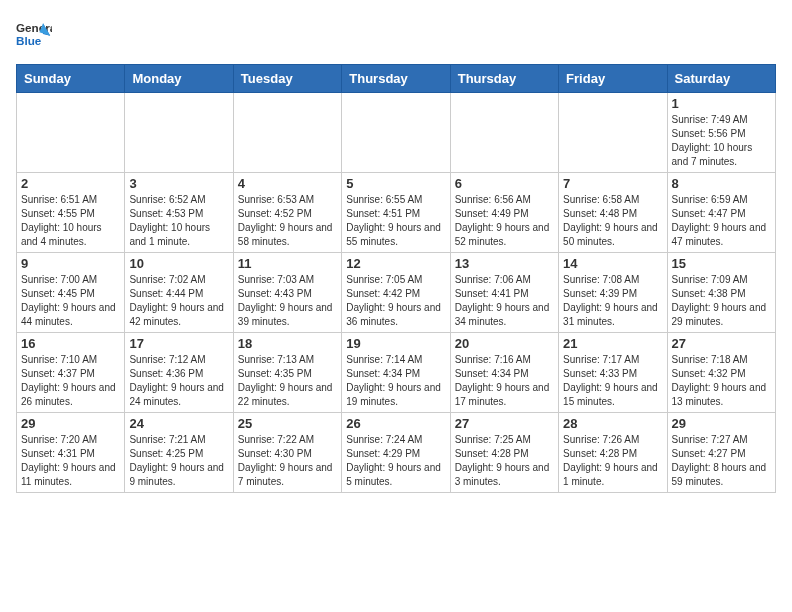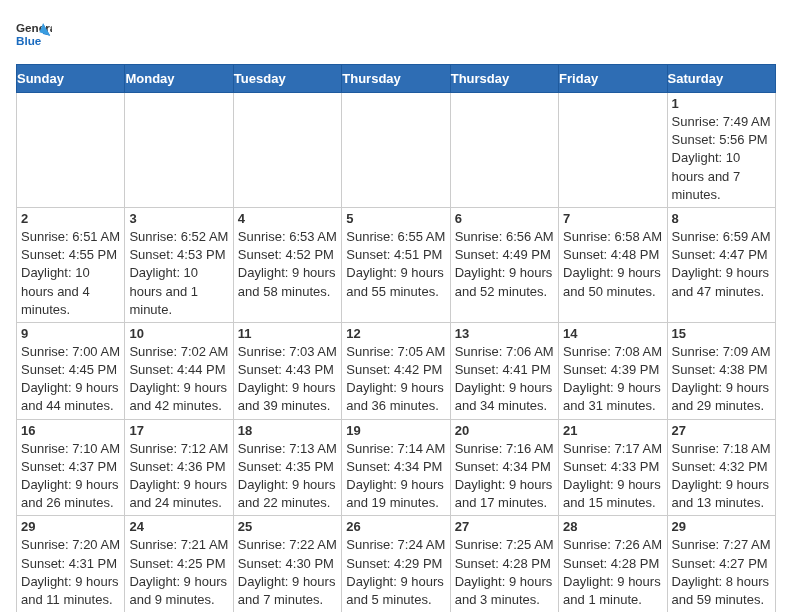--- a/index.html
+++ b/index.html
@@ -41,42 +41,42 @@
     .calendar {
       width: 100%;
       border-collapse: collapse;
       border: 1px solid #ccc;
     }
     .calendar th {
       background-color: #2e6db4;
       color: #fff;
       font-size: 13px;
       font-weight: bold;
-      padding: 6px 0;
+      padding: 6px 7px;
       text-align: left;
       border: 1px solid #1e5a9e;
     }
     .calendar td {
       border: 1px solid #ccc;
       vertical-align: top;
       padding: 3px 4px;
       width: 108px;
       min-height: 80px;
       font-size: 10.5px;
       color: #333;
       background: #fff;
     }
     .day-number {
       font-size: 13px;
       font-weight: bold;
       display: block;
       margin-bottom: 2px;
     }
     .day-info {
-      font-size: 13px;
+      font-size: 10px;
       line-height: 1.4;
       color: #333;
     }
     .empty-cell {
       background: #f9f9f9;
     }
     .last-row td {
       border-bottom: 1px solid #ccc;
     }
   </style>
@@ -294,28 +294,14 @@
 Sunset: 4:28 PM
 Daylight: 9 hours and 1 minute.</div>
         </td>
         <td>
           <span class="day-number">29</span>
           <div class="day-info">Sunrise: 7:27 AM
 Sunset: 4:27 PM
 Daylight: 8 hours and 59 minutes.</div>
         </td>
       </tr>
-      <tr class="last-row">
-        <td>
-          <span class="day-number">30</span>
-          <div class="day-info">Sunrise: 7:29 AM
-Sunset: 4:27 PM
-Daylight: 8 hours and 58 minutes.</div>
-        </td>
-        <td class="empty-cell"></td>
-        <td class="empty-cell"></td>
-        <td class="empty-cell"></td>
-        <td class="empty-cell"></td>
-        <td class="empty-cell"></td>
-        <td class="empty-cell"></td>
-      </tr>
     </tbody>
 </table>
 
 </body></html>

